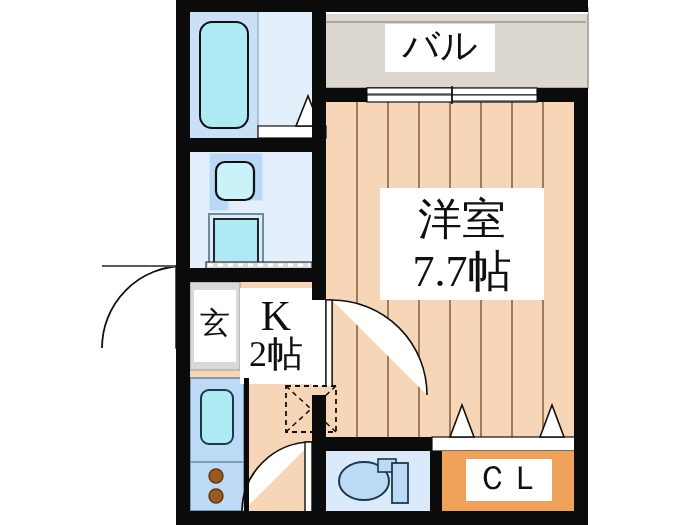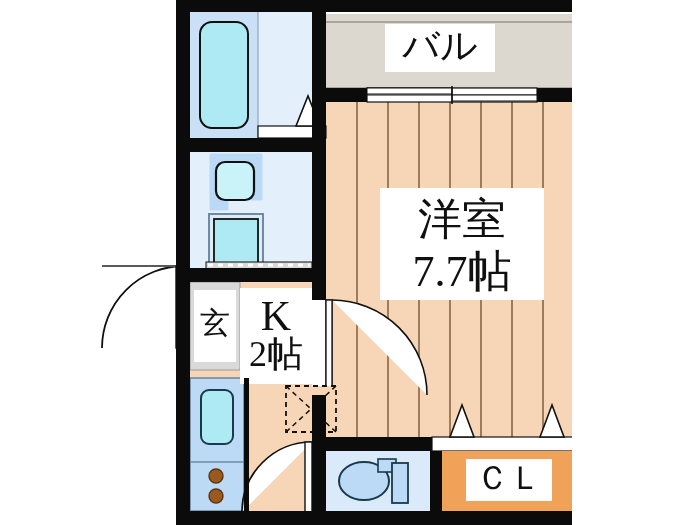--- a/index.html
+++ b/index.html
@@ -6,21 +6,21 @@
   html, body {
     margin: 0;
     padding: 0;
     background: #ffffff;
   }
   body {
     font-family: "Liberation Serif", "DejaVu Serif", serif;
   }
   #floorplan-root {
     position: relative;
-    width: 572px;
+    width: 700px;
     height: 525px;
     background: #fca5a5;
     overflow: hidden;
   }
   #floorplan-svg {
     display: block;
     width: 700px;
     height: 525px;
   }
   .room-label {

